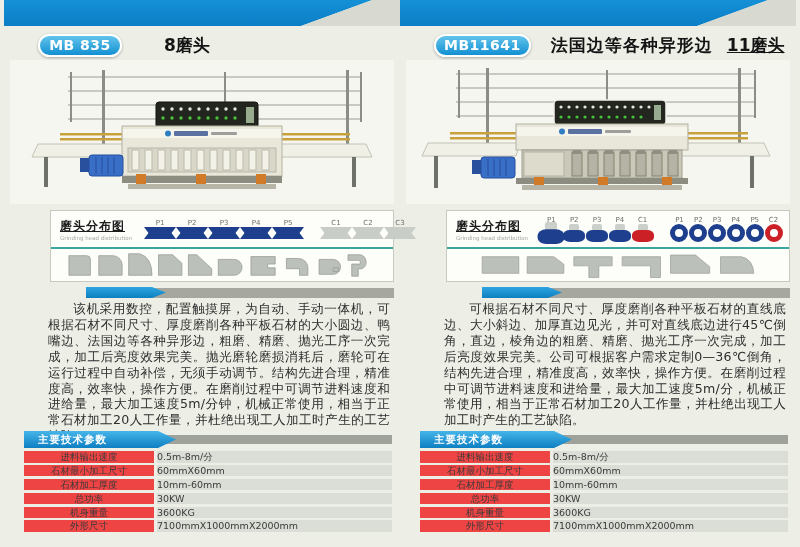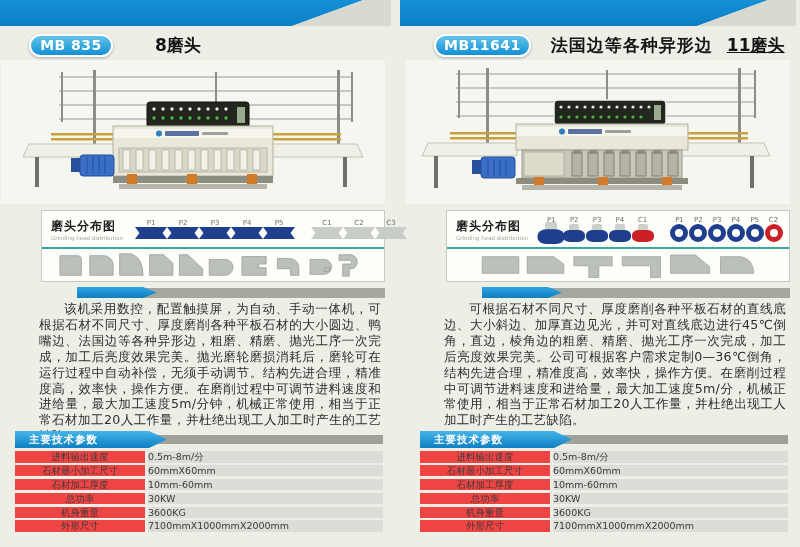--- a/index.html
+++ b/index.html
@@ -1,18 +1,18 @@
 <!DOCTYPE html>
 <html><head>
 <meta charset="utf-8">
 <style>
   html,body{margin:0;padding:0;}
   body{width:800px;height:547px;background:#edefe7;font-family:"DejaVu Sans","Liberation Sans",sans-serif;position:relative;overflow:hidden;}
   .column{position:absolute;top:0;width:384px;height:547px;}
-  .col-left{left:1px;}
+  .col-left{left:10px;}
   .col-right{left:406px;}
 
   
   .topbar{position:absolute;top:0;left:-6px;right:-6px;height:26px;}
   .topbar-blue{position:absolute;inset:0;background:linear-gradient(#1590d6,#0b7ec6);clip-path:polygon(0 0,93% 0,75% 100%,0 100%);}
   .topbar-gray{position:absolute;inset:0;background:#d8dad1;clip-path:polygon(93% 0,100% 0,100% 100%,75% 100%);}
 
   
   .header-row{position:absolute;top:28px;left:0;right:0;height:34px;display:flex;align-items:center;}
   .model-badge{margin-left:28px;min-width:84px;height:23px;border-radius:12px;
@@ -24,21 +24,21 @@
   .col-right .heads-count{margin-left:14px;text-decoration:underline;}
 
   
   .photo{position:absolute;top:60px;left:0;right:0;height:144px;}
   .photo svg{display:block;}
 
   
   .diagram-box{position:absolute;top:210px;left:40px;right:0;height:72px;background:#fdfdfa;border:1px solid #c7cac1;box-sizing:border-box;}
   .dg-top{height:36px;display:flex;align-items:center;border-bottom:2px solid #3aa79e;}
   .dg-title-block{width:84px;padding-left:9px;flex:0 0 auto;}
-  .dg-title{font-size:12px;font-weight:bold;color:#1c1c1c;letter-spacing:1px;}
+  .dg-title{font-size:12px;font-weight:bold;color:#1c1c1c;letter-spacing:1px;text-decoration:underline;}
   .dg-sub{font-size:5.5px;color:#a6a89f;transform-origin:left;}
   .heads-row{flex:1;display:flex;align-items:center;justify-content:space-around;padding-right:6px;}
   .head-item{display:flex;flex-direction:column;align-items:center;}
   .head-item.gap{margin-left:16px;}
   .head-label{font-size:7px;color:#6b6f6b;line-height:8px;}
   .head-shape{display:block;}
   .spool{width:32px;height:12px;background:var(--c);
     clip-path:polygon(0 0,100% 0,86% 50%,100% 100%,0 100%,14% 50%);}
   .cup{position:relative;width:22px;height:18px;}
   .cup::before{content:"";position:absolute;top:0;left:6px;width:10px;height:7px;background:#ccd0ca;border-radius:2px;}

